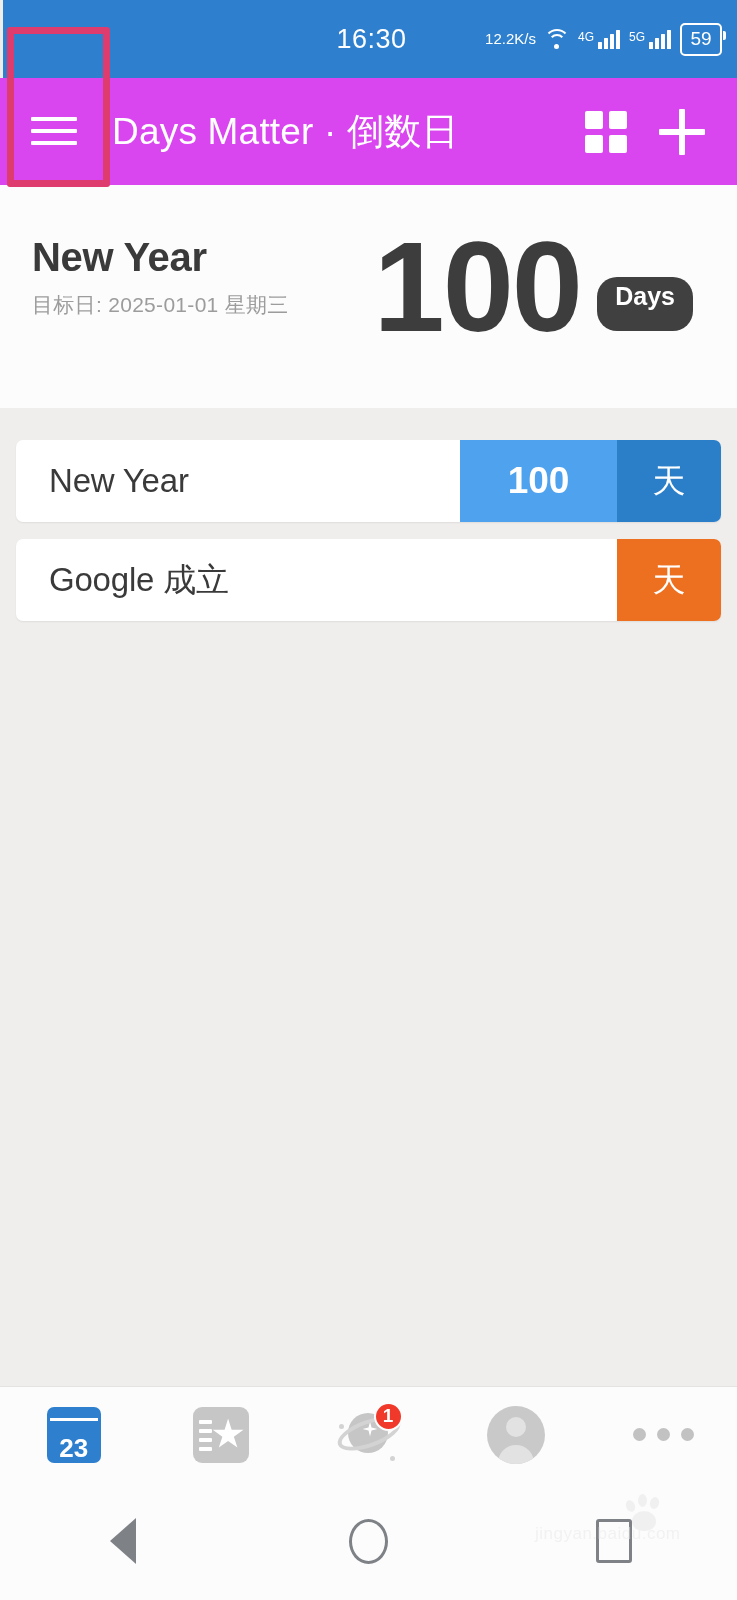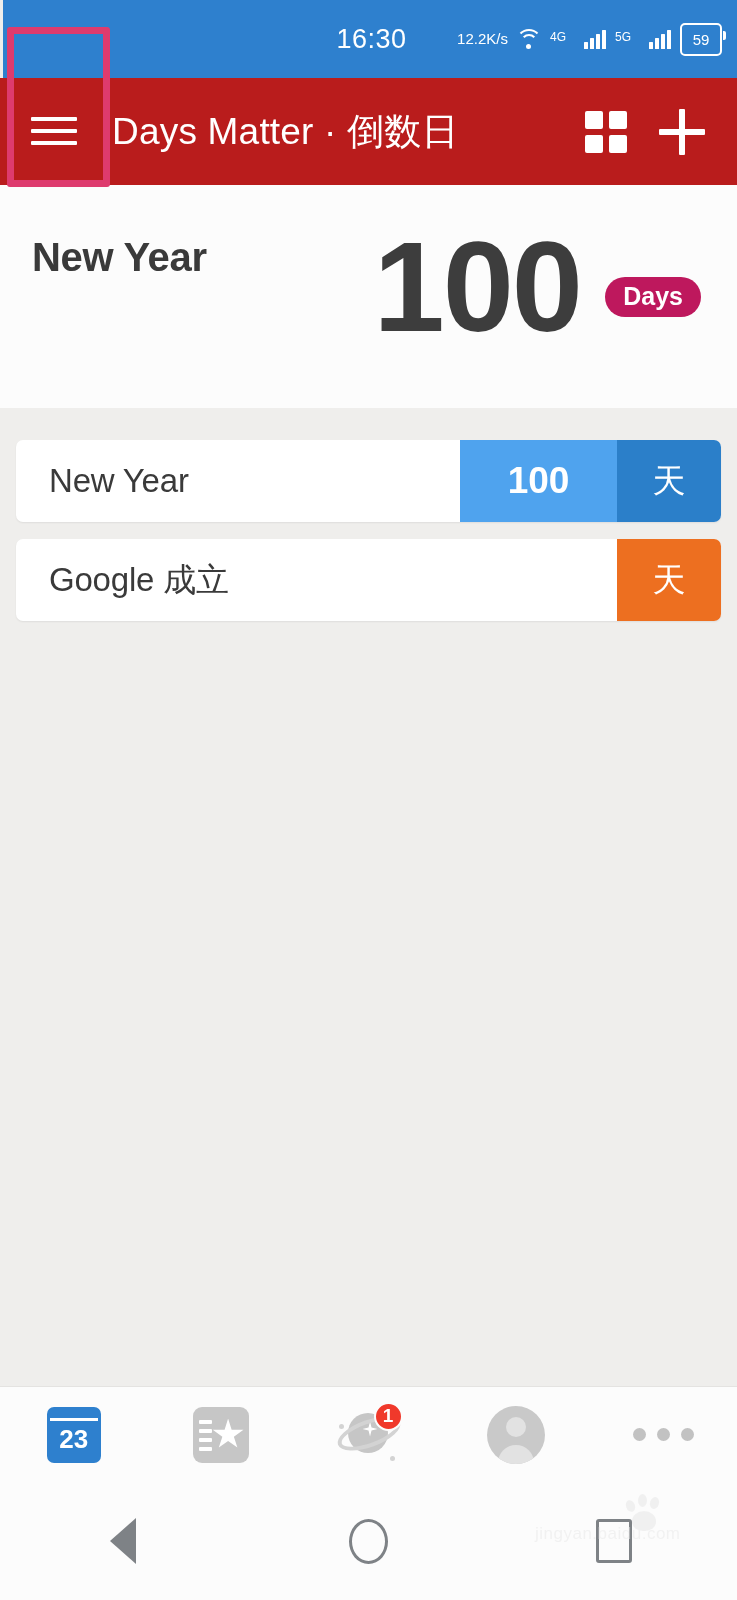--- a/index.html
+++ b/index.html
@@ -36,34 +36,34 @@
   .sb-wifi .a1{ width:26px; height:26px; top:2px; }
   .sb-wifi .a2{ width:17px; height:17px; top:7px; }
   .sb-wifi .dot{ position:absolute; left:50%; bottom:2px; width:5px; height:5px;
     margin-left:-2.5px; background:#fff; border-radius:50%; }
   .sig{ display:flex; align-items:flex-end; }
   .sig i{ display:block; width:4px; background:#fff; margin-right:2px; border-radius:.5px; }
   .sig i:nth-child(1){height:7px}
   .sig i:nth-child(2){height:11px}
   .sig i:nth-child(3){height:15px}
   .sig i:nth-child(4){height:19px}
-  .sig-grp{ display:flex; align-items:flex-end; gap:18px; }
+  .sig-grp{ display:flex; align-items:flex-end; gap:4px; }
   .sig-lbl{ font-size:12px; line-height:10px; align-self:flex-start; margin-top:2px;}
   .batt{
     width:42px; height:33px; border:2px solid #fff; border-radius:5px;
     display:flex; align-items:center; justify-content:center;
-    font-size:15px; font-weight:500; position:relative;
+    font-size:19px; font-weight:500; position:relative;
   }
   .batt:after{ content:""; position:absolute; right:-6px; top:6px;
     width:3px; height:9px; background:#fff; border-radius:0 2px 2px 0; }
 
   
   .appbar{
     position:absolute; top:78px; left:0; width:737px; height:107px;
-    background:#b91c1c; color:#fff;
+    background:#d946ef; color:#fff;
   }
   .hamburger{
     position:absolute; left:31px; top:33px; width:46px; height:40px;
     display:flex; flex-direction:column; justify-content:center; gap:8px;
   }
   .hamburger span{ display:block; height:4px; background:#fff; border-radius:1px; }
   .app-title{
     position:absolute; left:112px; top:0; height:107px;
     display:flex; align-items:center;
     font-size:37px; font-weight:500; letter-spacing:.2px; white-space:nowrap;
@@ -101,23 +101,23 @@
   }
   .hero-left{ position:absolute; left:32px; top:50px; }
   .hero-title{ font-size:40px; font-weight:700; color:#3A3A3A; letter-spacing:-.3px; }
   .hero-sub{ font-size:21px; color:#9C9C9C; margin-top:11px; letter-spacing:.3px; }
   .hero-num{
     position:absolute; right:156px; top:38px;
     font-size:128px; line-height:128px; font-weight:700; color:#3D3D3D;
     letter-spacing:-2px;
   }
   .hero-badge{
-    position:absolute; right:36px; top:277px;
-    background:#be185d; color:#fff; border-radius:20px;
-    padding:5px 18px 6px; font-size:25px; font-weight:700;
+    position:absolute; right:44px; top:277px;
+    background:#404040; color:#fff; border-radius:20px;
+    padding:5px 18px 20px; font-size:25px; font-weight:700;
   }
 
   
   .list{ position:absolute; top:440px; left:0; width:737px; }
   .row{
     position:relative; margin:0 16px 17px; height:82px;
     border-radius:7px; overflow:hidden; display:flex;
     background:#fff; box-shadow:0 1px 2px rgba(0,0,0,.07);
   }
   .row-name{
@@ -137,21 +137,21 @@
   .tabbar{
     position:absolute; left:0; bottom:118px; width:737px; height:96px;
     background:#FCFCFC; border-top:1px solid #E4E3E1;
     display:flex; align-items:center;
   }
   .tab{ flex:1; display:flex; align-items:center; justify-content:center;
         position:relative; height:96px; }
 
   .ic-cal{ width:54px; height:56px; background:#2E80CE; border-radius:7px;
     position:relative; display:flex; align-items:flex-end; justify-content:center;
-    padding-bottom:9px; }
+    padding-bottom:0; }
   .ic-cal:before{ content:""; position:absolute; left:3px; right:3px; top:11px;
     height:3px; background:#fff; }
   .ic-cal b{ font-size:26px; color:#fff; font-weight:700; line-height:30px; }
 
   .ic-book{ width:56px; height:56px; background:#C6C6C6; border-radius:9px;
     position:relative; }
   .ic-book i{ position:absolute; left:6px; width:13px; height:4px;
     background:#fff; border-radius:1px; }
   .ic-book i:nth-child(1){ top:13px }
   .ic-book i:nth-child(2){ top:22px }
@@ -273,20 +273,21 @@
   </div>
   <div class="plus-icon">
     <div class="p"></div>
   </div>
 </div>
 <div class="hl-box"></div>
 
 <div class="hero">
   <div class="hero-left">
     <div class="hero-title">New Year</div>
+    <div class="hero-sub">目标日: 2025-01-01 星期三</div>
   </div>
   <div class="hero-num">100</div>
 </div>
 <div class="hero-badge">Days</div>
 
 <div class="list">
 
   <div class="row">
     <div class="row-name">New Year</div>
     <div class="row-num" style="background:#4FA3EE">100</div>

